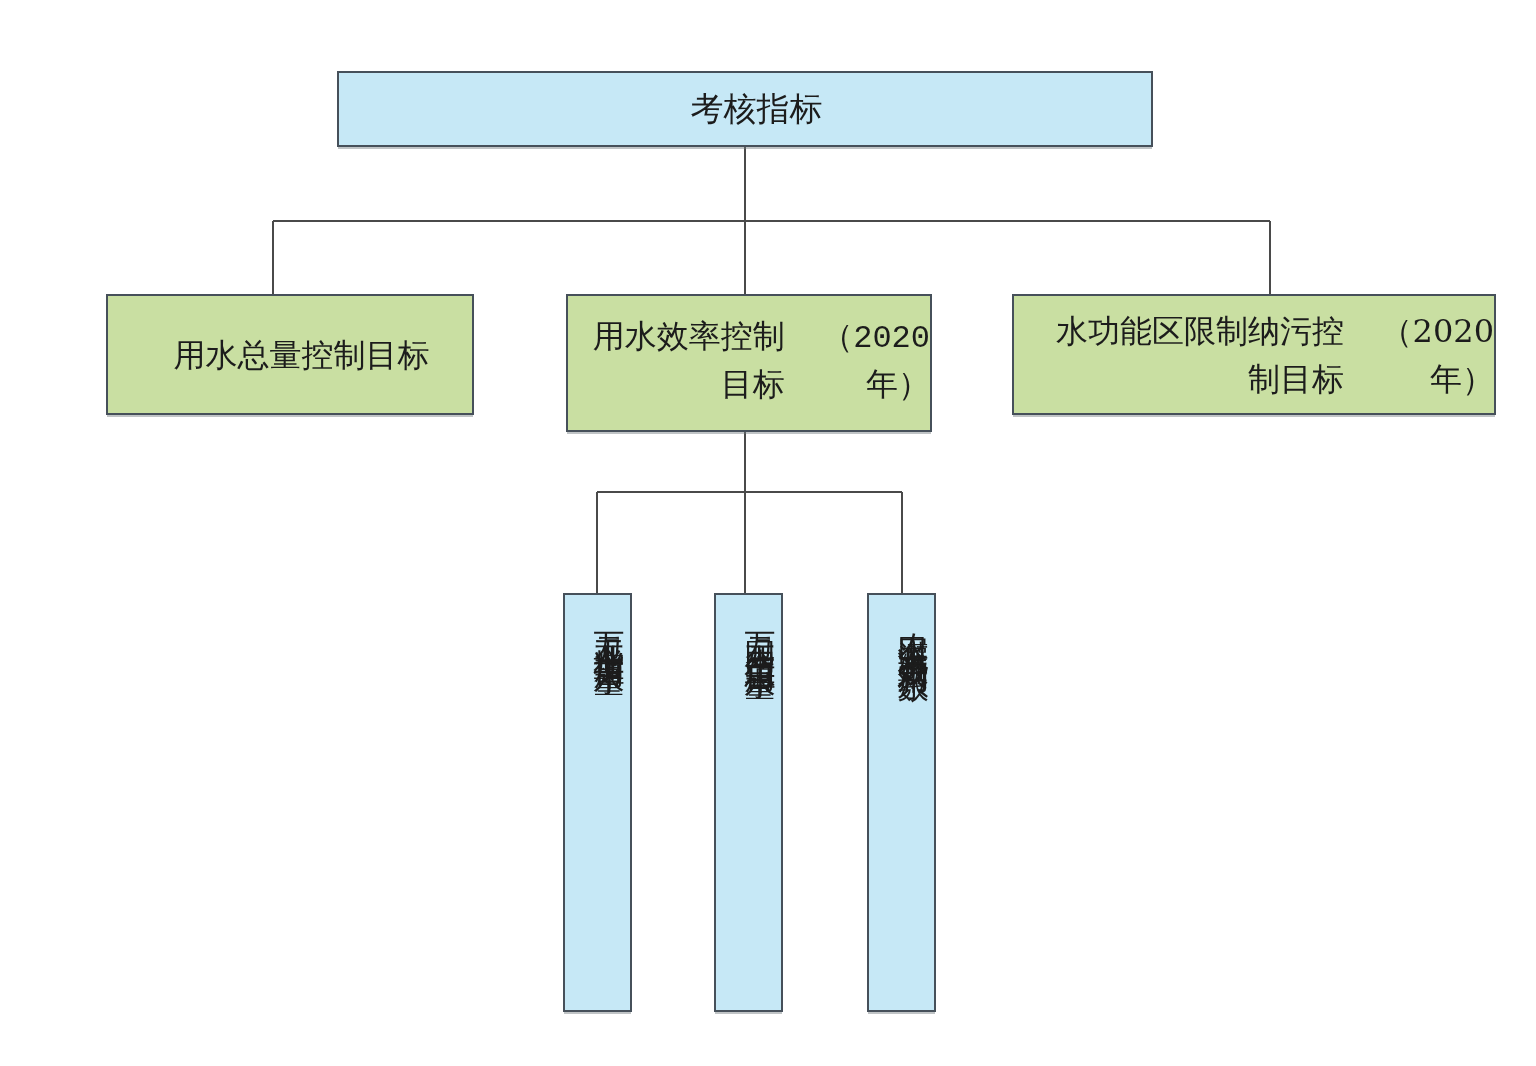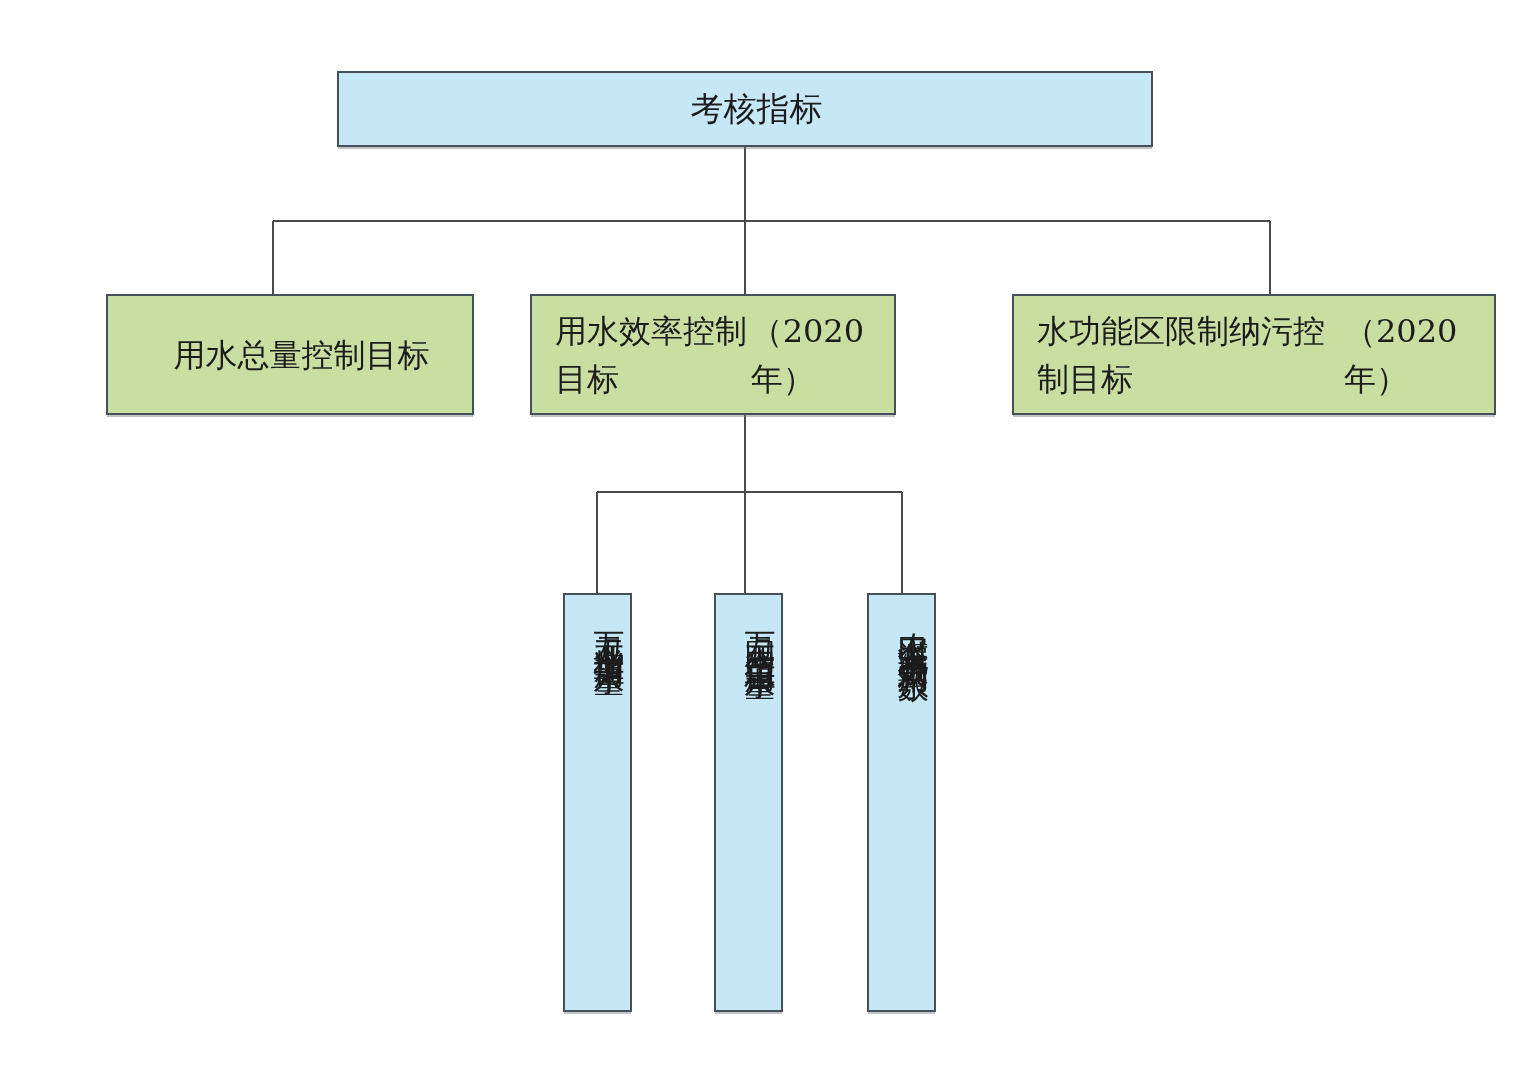--- a/index.html
+++ b/index.html
@@ -21,29 +21,29 @@
   }
   .connectors{position:absolute;left:0;top:0;width:1536px;height:1066px;}
   .connectors line{stroke:var(--line);stroke-width:2;}
   .box{
     position:absolute;
     box-sizing:border-box;
     border:2px solid var(--box-border);
     display:flex;
     align-items:center;
     justify-content:center;
-    text-align:left;
+    text-align:right;
     box-shadow:0 3px 0 -1px rgba(115,125,128,0.45);
     padding-left:23px;
   }
   .blue{background:var(--box-blue);}
   .green{background:var(--box-green);}
   .root-box{left:337px;top:71px;width:816px;height:76px;font-size:33px;}
   .g1{left:106px;top:294px;width:368px;height:121px;}
-  .g2{left:530px;top:294px;width:366px;height:121px;}
+  .g2{left:566px;top:294px;width:366px;height:138px;font-family:Liberation Mono, monospace;}
   .g3{left:1012px;top:294px;width:484px;height:121px;}
   .green-box{font-size:32px;line-height:1.5;}
   .vert{
     top:593px;width:69px;height:419px;
     justify-content:center;
     align-items:flex-start;
     padding-top:13px;
   }
   .v1{left:563px;}
   .v2{left:714px;}

